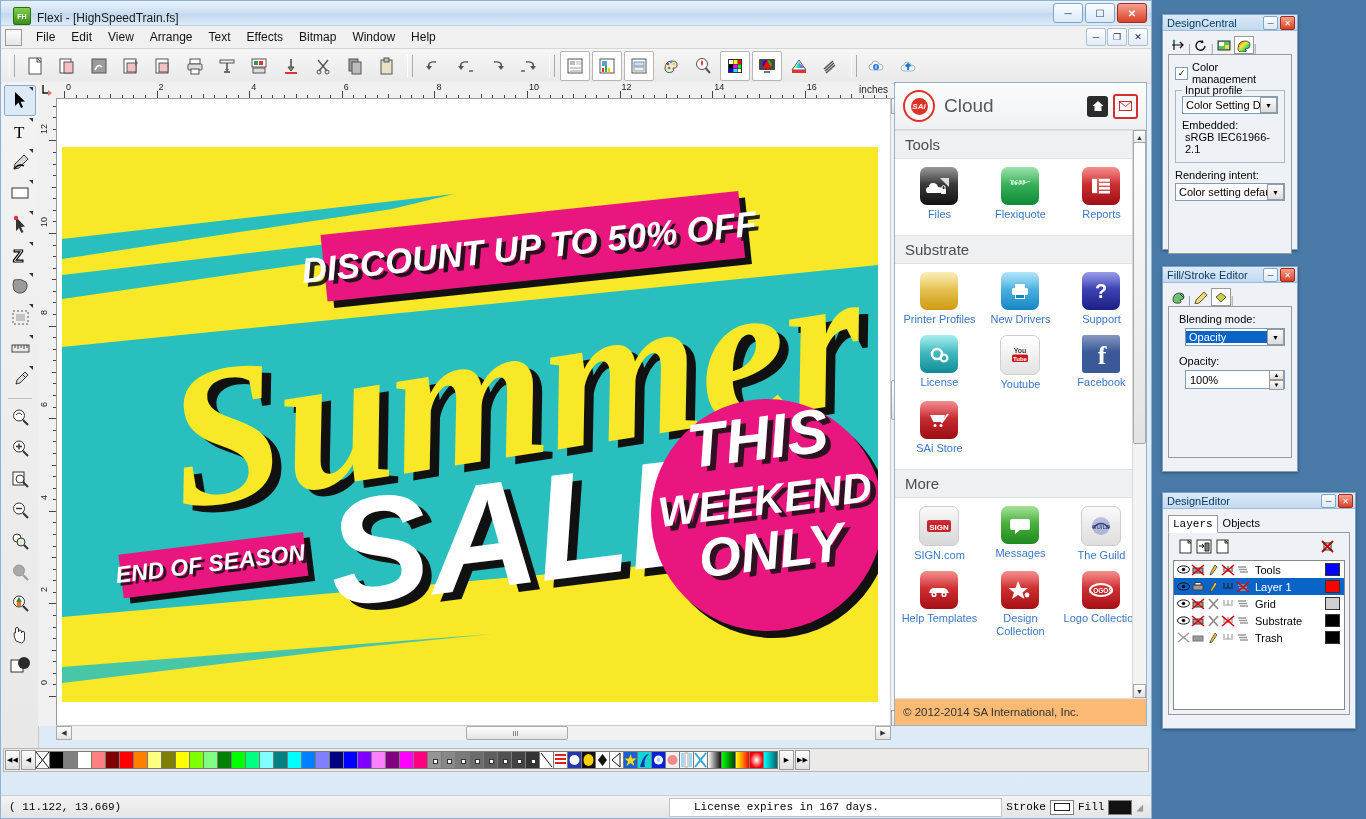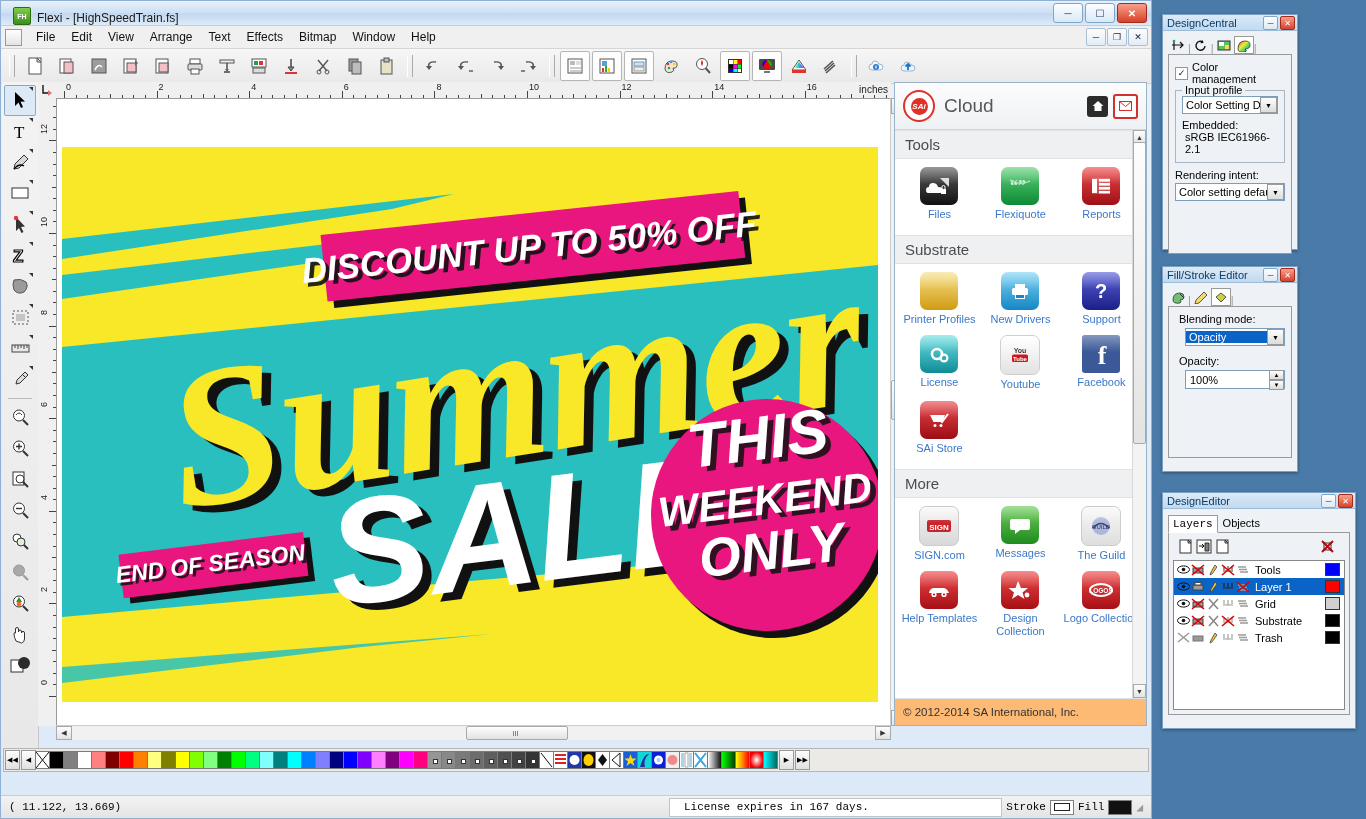--- a/index.html
+++ b/index.html
@@ -157,21 +157,21 @@
   .pnav{width:13px;height:18px;border:1px solid #9a9a9a;background:linear-gradient(#fdfdfd,#e0e0e0);
     display:flex;align-items:center;justify-content:center;font-size:7px;margin:0 0 0 1px;}
   .swatch{width:15px;height:18px;border:1px solid #7a7a7a;margin-left:-1px;box-sizing:border-box;}
   .statusbar{
     position:absolute;left:0;right:0;bottom:0;height:22px;
     background:linear-gradient(#f3f3f3,#e4e4e4);border-top:1px solid #cdcdcd;
     display:flex;align-items:center;font-size:11px;font-family:Liberation Mono, monospace;
   }
   .coord{width:660px;padding-left:8px;}
   .licbox{flex:1;border:1px solid #c4c4c4;background:#fff;height:17px;display:flex;align-items:center;
-    padding-left:14px;margin-right:4px;}
+    padding-left:24px;margin-right:4px;}
   .sfill{display:flex;align-items:center;gap:4px;padding-right:8px;}
   .swbox{width:22px;height:13px;border:1px solid #808080;background:#fff;display:flex;align-items:center;justify-content:center;}
   .swbox .ring{width:14px;height:6px;border:1.5px solid #222;}
 
   
   .panel{position:absolute;background:#eef2f6;border:1px solid #7ba2c4;box-shadow:0 1px 3px rgba(0,0,0,.35);}
   .ptitle{height:15px;background:linear-gradient(#dbeaf8,#c2d9ef);border-bottom:1px solid #9cbcd8;
     display:flex;align-items:center;padding-left:4px;font-size:11px;color:#0b3c63;position:relative;}
   .pbtns{position:absolute;right:2px;top:1px;display:flex;gap:2px;}
   .pbtn{width:13px;height:12px;border:1px solid #7ea6c9;border-radius:2px;

